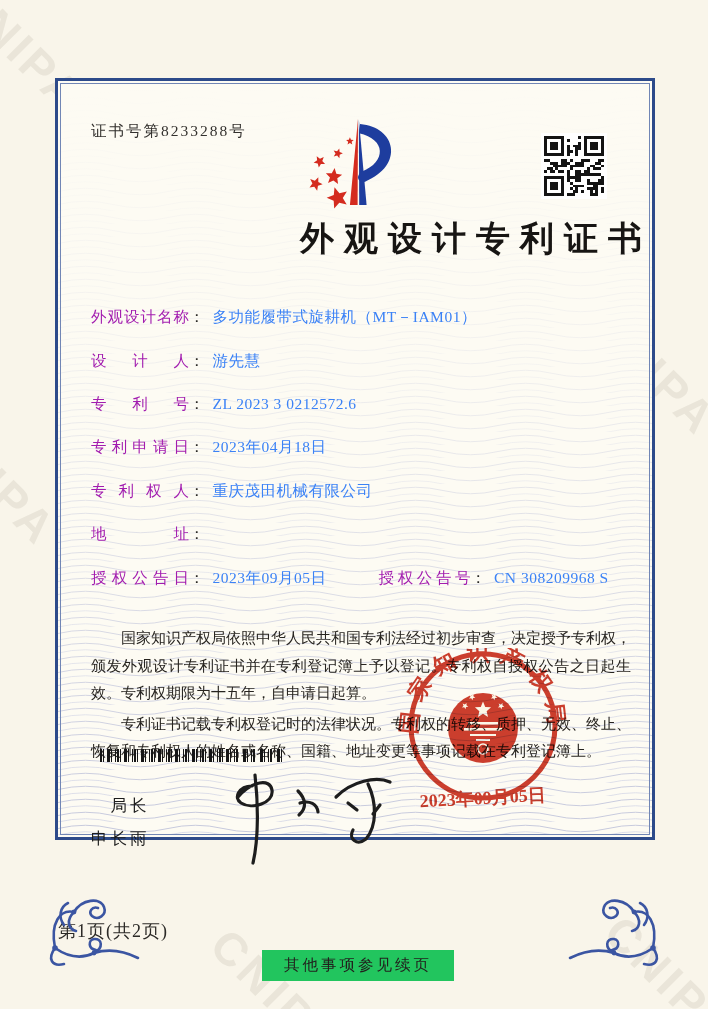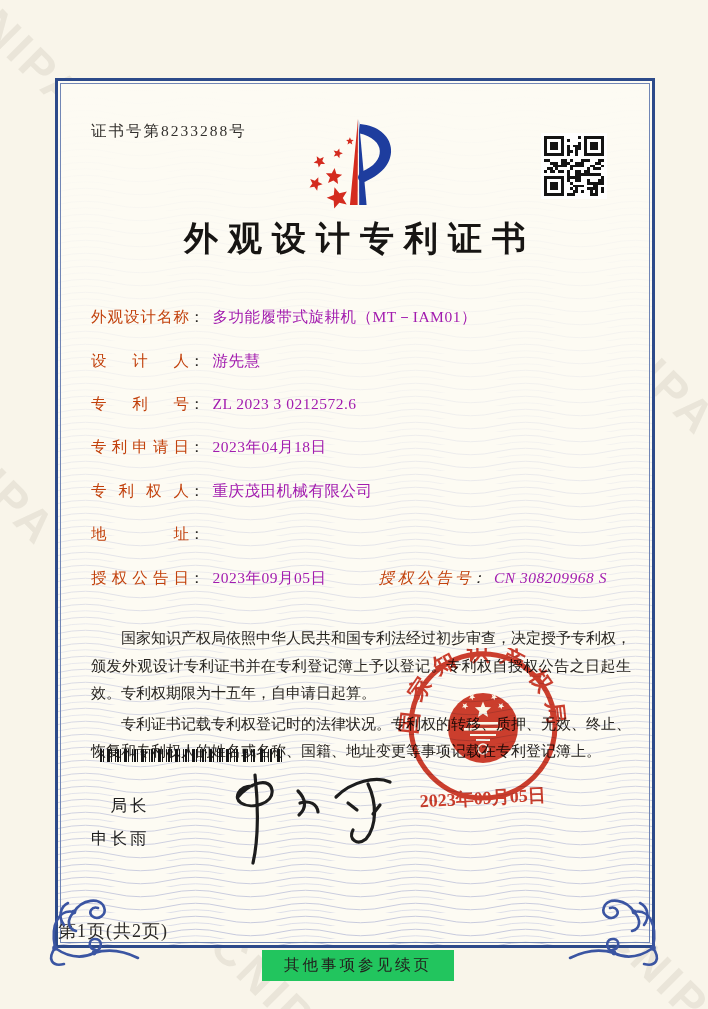--- a/index.html
+++ b/index.html
@@ -10,51 +10,51 @@
   }
   
   .wm{
     position:absolute; font-family:"Liberation Sans","DejaVu Sans",sans-serif;
     font-weight:bold; font-size:46px; letter-spacing:4px;
     color:rgba(158,148,130,0.16); transform:rotate(45deg); transform-origin:left top;
     white-space:nowrap; pointer-events:none; z-index:1;
   }
   
   .frame{
-    position:absolute; left:55px; top:78px; width:600px; height:870px;
+    position:absolute; left:55px; top:78px; width:600px; height:762px;
     border:3px solid #2d4a8a; background:#fdfbf3; box-sizing:border-box; z-index:2;padding-left:44px;
   }
   .frame-inner{
     position:absolute; inset:2px; border:1px solid #7186b5; pointer-events:none;
   }
   .guilloche{position:absolute; inset:0; width:100%; height:100%;}
   
   .cert-no{
     position:absolute; left:33px; top:40px; font-size:15.5px; letter-spacing:2px; color:#33312e;
   }
   .logo{position:absolute; left:238px; top:32px; width:124px; height:96px;}
   .qr{
     position:absolute; left:483px; top:52px; width:66px; height:66px;
     background:#fff; padding:3px; box-sizing:border-box;
   }
   .qr svg{width:100%; height:100%; display:block;}
   .title{
-    position:absolute; left:0; top:135px; width:100%; text-align:center;
+    position:absolute; left:0; top:135px; width:100%; text-align:right;
     font-size:34px; font-weight:bold; letter-spacing:10px; text-indent:10px; color:#171513;
   }
   
   .fields{position:absolute; left:33px; top:215px; width:545px;}
   .field-row{height:43.4px; display:flex; align-items:center; font-size:15.5px;}
   .flabel{
     display:inline-block; width:98px; text-align:justify; text-align-last:justify;
-    color:#c2410c; flex:none;
+    color:#a21caf; flex:none;
   }
   .fcolon{margin-right:8px; color:#2a2826; flex:none;}
-  .fvalue{color:#a21caf; letter-spacing:0.5px; white-space:nowrap;}
-  .pair2{display:flex; align-items:center; margin-left:52px;font-style:italic;}
+  .fvalue{color:#3b82f6; letter-spacing:0.5px; white-space:nowrap;}
+  .pair2{display:flex; align-items:center; margin-left:52px;}
   .pair2 .flabel{width:92px;}
   
   .bodytext{
     position:absolute; left:33px; top:544px; width:540px;
     font-size:15px; line-height:27.5px; color:#26231f; text-align:justify;
   }
   .bodytext p{margin:0 0 3px 0; text-indent:2em;}
   
   .barcode{
     position:absolute; left:42px; top:668px; width:185px; height:13px;

